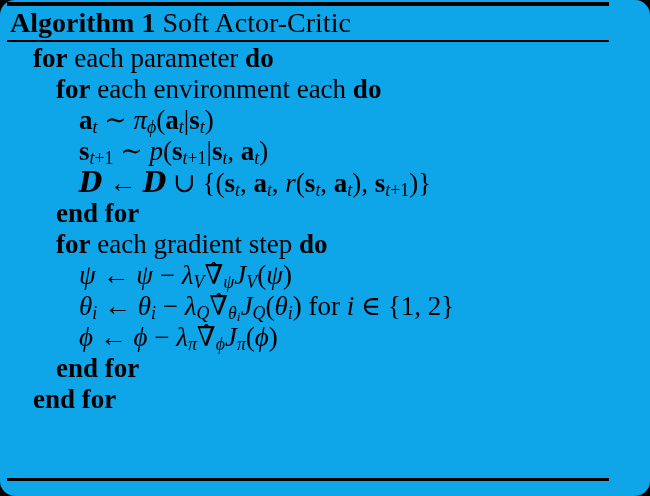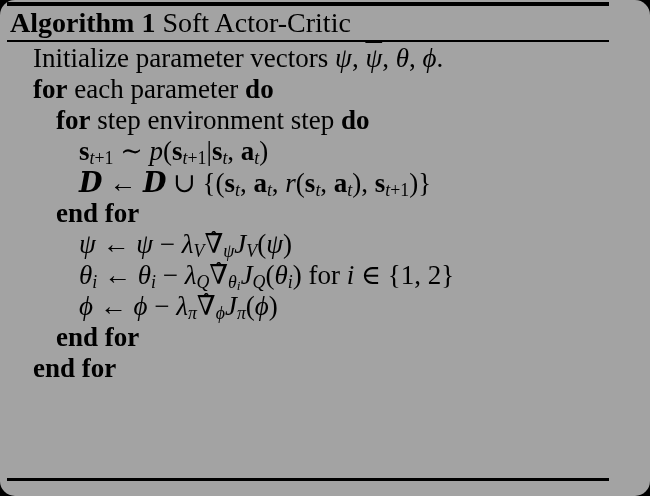--- a/index.html
+++ b/index.html
@@ -9,21 +9,21 @@
   body {
     width: 650px;
     height: 496px;
     background: #000000;
     overflow: hidden;
   }
   .page {
     position: relative;
     width: 650px;
     height: 496px;
-    background: #a3a3a3;
+    background: #0ea5e9;
     border-radius: 15px;
     overflow: hidden;
     font-family: "Liberation Serif", "DejaVu Serif", "DejaVu Sans", serif;
     color: #000000;
   }
   .rule {
     position: absolute;
     left: 7px;
     width: 602px;
     background: #000000;
@@ -99,26 +99,27 @@
   }
 </style>
 </head>
 <body>
 
 <div class="page">
   <div class="rule rule-top"></div>
   <div class="title"><span class="b">Algorithm 1</span><span> Soft Actor-Critic</span></div>
   <div class="rule rule-mid"></div>
   <div class="body-lines">
-      <div class="line indent1"><span class="tok r">Initialize parameter vectors </span><span class="tok i">ψ</span><span class="tok r">, </span><span class="tok i bar">ψ</span><span class="tok r">, </span><span class="tok i">θ</span><span class="tok r">, </span><span class="tok i">ϕ</span><span class="tok r">.</span></div>
       <div class="line indent1"><span class="tok b">for</span><span class="tok r"> each parameter </span><span class="tok b">do</span></div>
-      <div class="line indent2"><span class="tok b">for</span><span class="tok r"> step environment step </span><span class="tok b">do</span></div>
+      <div class="line indent2"><span class="tok b">for</span><span class="tok r"> each environment each </span><span class="tok b">do</span></div>
+      <div class="line indent3"><span class="tok mb">a</span><span class="tok isub">t</span><span class="tok r"> ∼ </span><span class="tok i">π</span><span class="tok isub">ϕ</span><span class="tok r">(</span><span class="tok mb">a</span><span class="tok isub">t</span><span class="tok r">|</span><span class="tok mb">s</span><span class="tok isub">t</span><span class="tok r">)</span></div>
       <div class="line indent3"><span class="tok mb">s</span><span class="tok isub">t</span><span class="tok sub">+1</span><span class="tok r"> ∼ </span><span class="tok i">p</span><span class="tok r">(</span><span class="tok mb">s</span><span class="tok isub">t</span><span class="tok sub">+1</span><span class="tok r">|</span><span class="tok mb">s</span><span class="tok isub">t</span><span class="tok r">, </span><span class="tok mb">a</span><span class="tok isub">t</span><span class="tok r">)</span></div>
       <div class="line indent3"><span class="tok cal">D</span><span class="tok r"> ← </span><span class="tok cal">D</span><span class="tok r"> ∪ {(</span><span class="tok mb">s</span><span class="tok isub">t</span><span class="tok r">, </span><span class="tok mb">a</span><span class="tok isub">t</span><span class="tok r">, </span><span class="tok i">r</span><span class="tok r">(</span><span class="tok mb">s</span><span class="tok isub">t</span><span class="tok r">, </span><span class="tok mb">a</span><span class="tok isub">t</span><span class="tok r">), </span><span class="tok mb">s</span><span class="tok isub">t</span><span class="tok sub">+1</span><span class="tok r">)}</span></div>
       <div class="line indent2"><span class="tok b">end for</span></div>
+      <div class="line indent2"><span class="tok b">for</span><span class="tok r"> each gradient step </span><span class="tok b">do</span></div>
       <div class="line indent3"><span class="tok i">ψ</span><span class="tok r"> ← </span><span class="tok i">ψ</span><span class="tok r"> − </span><span class="tok i">λ</span><span class="tok isub">V</span><span class="tok hat">∇</span><span class="tok isub">ψ</span><span class="tok i">J</span><span class="tok isub">V</span><span class="tok r">(</span><span class="tok i">ψ</span><span class="tok r">)</span></div>
       <div class="line indent3"><span class="tok i">θ</span><span class="tok isub">i</span><span class="tok r"> ← </span><span class="tok i">θ</span><span class="tok isub">i</span><span class="tok r"> − </span><span class="tok i">λ</span><span class="tok isub">Q</span><span class="tok hat">∇</span><span class="tok isub">θ</span><span class="tok isub2">i</span><span class="tok i">J</span><span class="tok isub">Q</span><span class="tok r">(</span><span class="tok i">θ</span><span class="tok isub">i</span><span class="tok r">) for </span><span class="tok i">i</span><span class="tok r"> ∈ {1, 2}</span></div>
       <div class="line indent3"><span class="tok i">ϕ</span><span class="tok r"> ← </span><span class="tok i">ϕ</span><span class="tok r"> − </span><span class="tok i">λ</span><span class="tok isub">π</span><span class="tok hat">∇</span><span class="tok isub">ϕ</span><span class="tok i">J</span><span class="tok isub">π</span><span class="tok r">(</span><span class="tok i">ϕ</span><span class="tok r">)</span></div>
       <div class="line indent2"><span class="tok b">end for</span></div>
       <div class="line indent1"><span class="tok b">end for</span></div>
     </div>
   <div class="rule rule-bot"></div>
 </div>
 
 </body></html>

